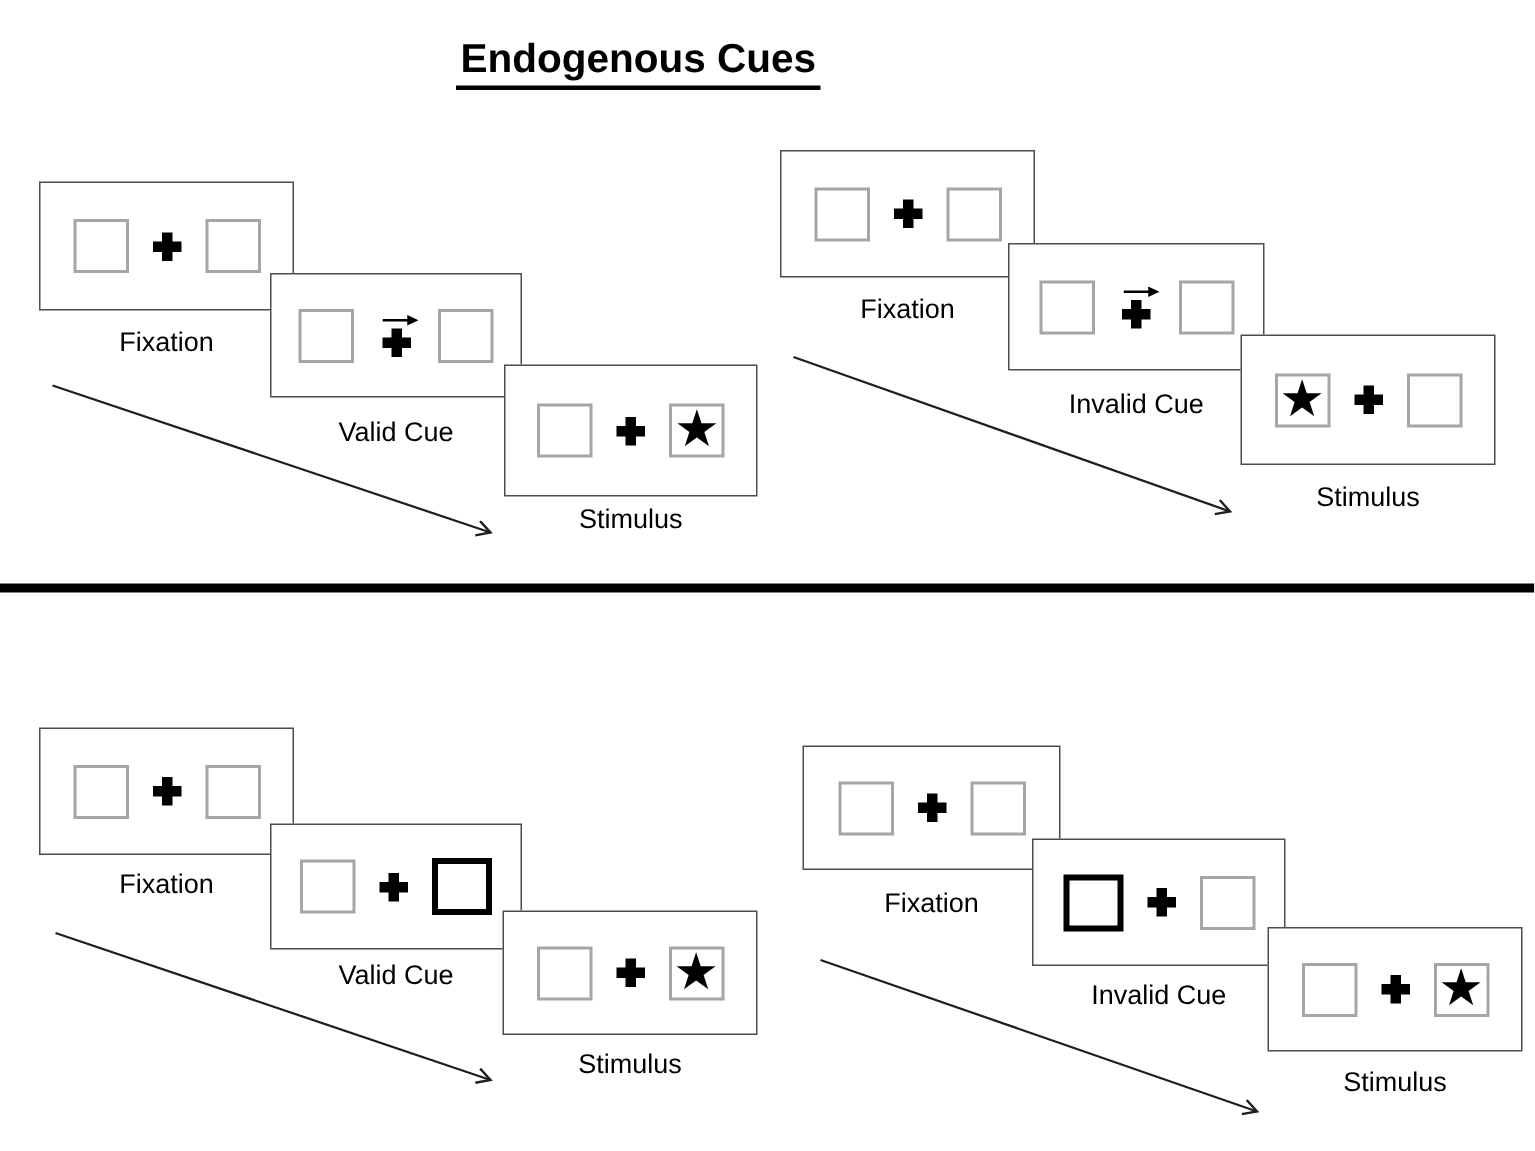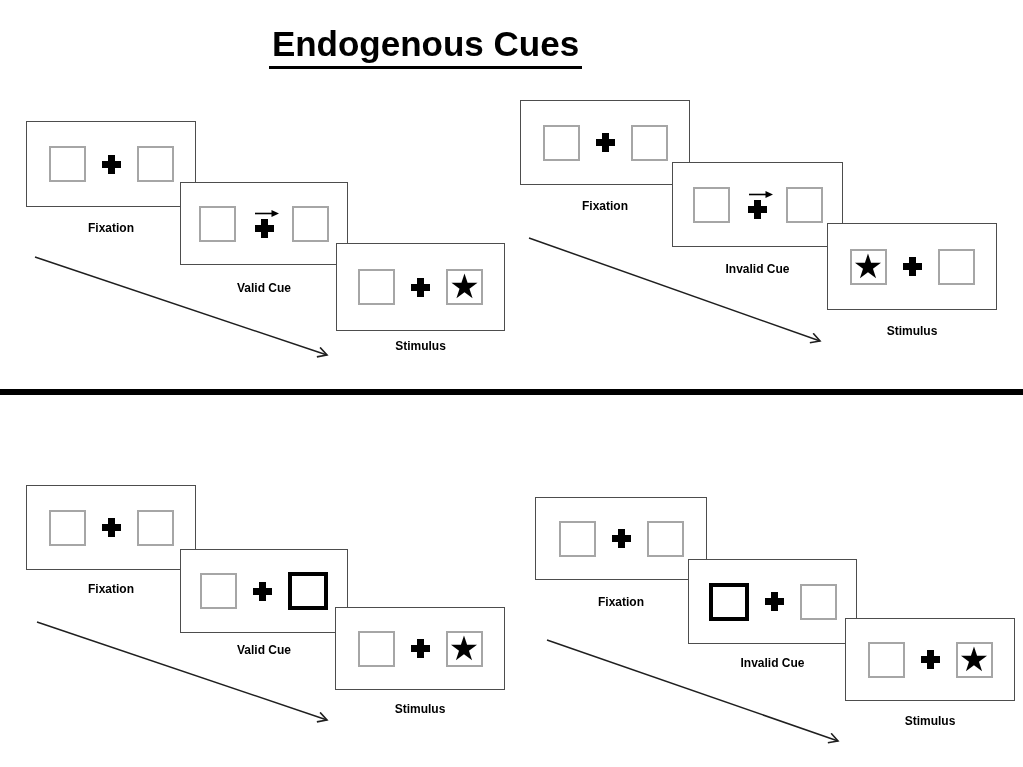--- a/index.html
+++ b/index.html
@@ -2,21 +2,21 @@
 <html><head>
 <meta charset="utf-8">
 <style>
   html, body { margin:0; padding:0; background:#ffffff; }
   .canvas {
     position:relative; width:1023px; height:767px; background:#ffffff;
     font-family:"Liberation Sans", sans-serif; overflow:hidden; color:#000;
   }
   .section-title {
     position:absolute; left:0; width:851px; text-align:center;
-    font-size:35px; font-weight:bold; letter-spacing:0px;
+    font-size:27px; font-weight:bold; letter-spacing:0px;
   }
   .section-title .underline {
     display:inline-block; border-bottom:3px solid #000; padding:0 3px 2px 3px;
   }
   .divider { position:absolute; left:0; top:389px; width:1023px; height:6px; background:#000; }
 
   .panel {
     position:absolute; box-sizing:border-box; background:#ffffff;
     border:1px solid #4d4d4d;
     display:flex; align-items:center; justify-content:center; column-gap:16px;
@@ -31,21 +31,21 @@
     font-family:"DejaVu Sans", sans-serif; font-size:34px; line-height:30px;
     color:#000; transform:translateY(-1px);
   }
   .plus { position:relative; width:19px; height:19px; flex:0 0 auto; }
   .plus::before { content:""; position:absolute; left:0; top:6px; width:19px; height:7px; background:#000; }
   .plus::after  { content:""; position:absolute; left:6px; top:0; width:7px; height:19px; background:#000; }
   .cue-stack { display:flex; flex-direction:column; align-items:center; flex:0 0 auto; }
   .cue-arrow { display:block; margin-bottom:1px; transform:translateX(3px); }
 
   .step-label {
-    position:absolute; text-align:center; font-weight:bold; font-size:12px; color:#000;
+    position:absolute; text-align:center; font-weight:normal; font-size:18px; color:#000;
     line-height:20px;
   }
   .arrows-overlay { position:absolute; left:0; top:0; pointer-events:none; }
 </style>
 </head>
 <body>
 
 <div class="canvas">
 
   <div class="section-title" style="top:24px">

